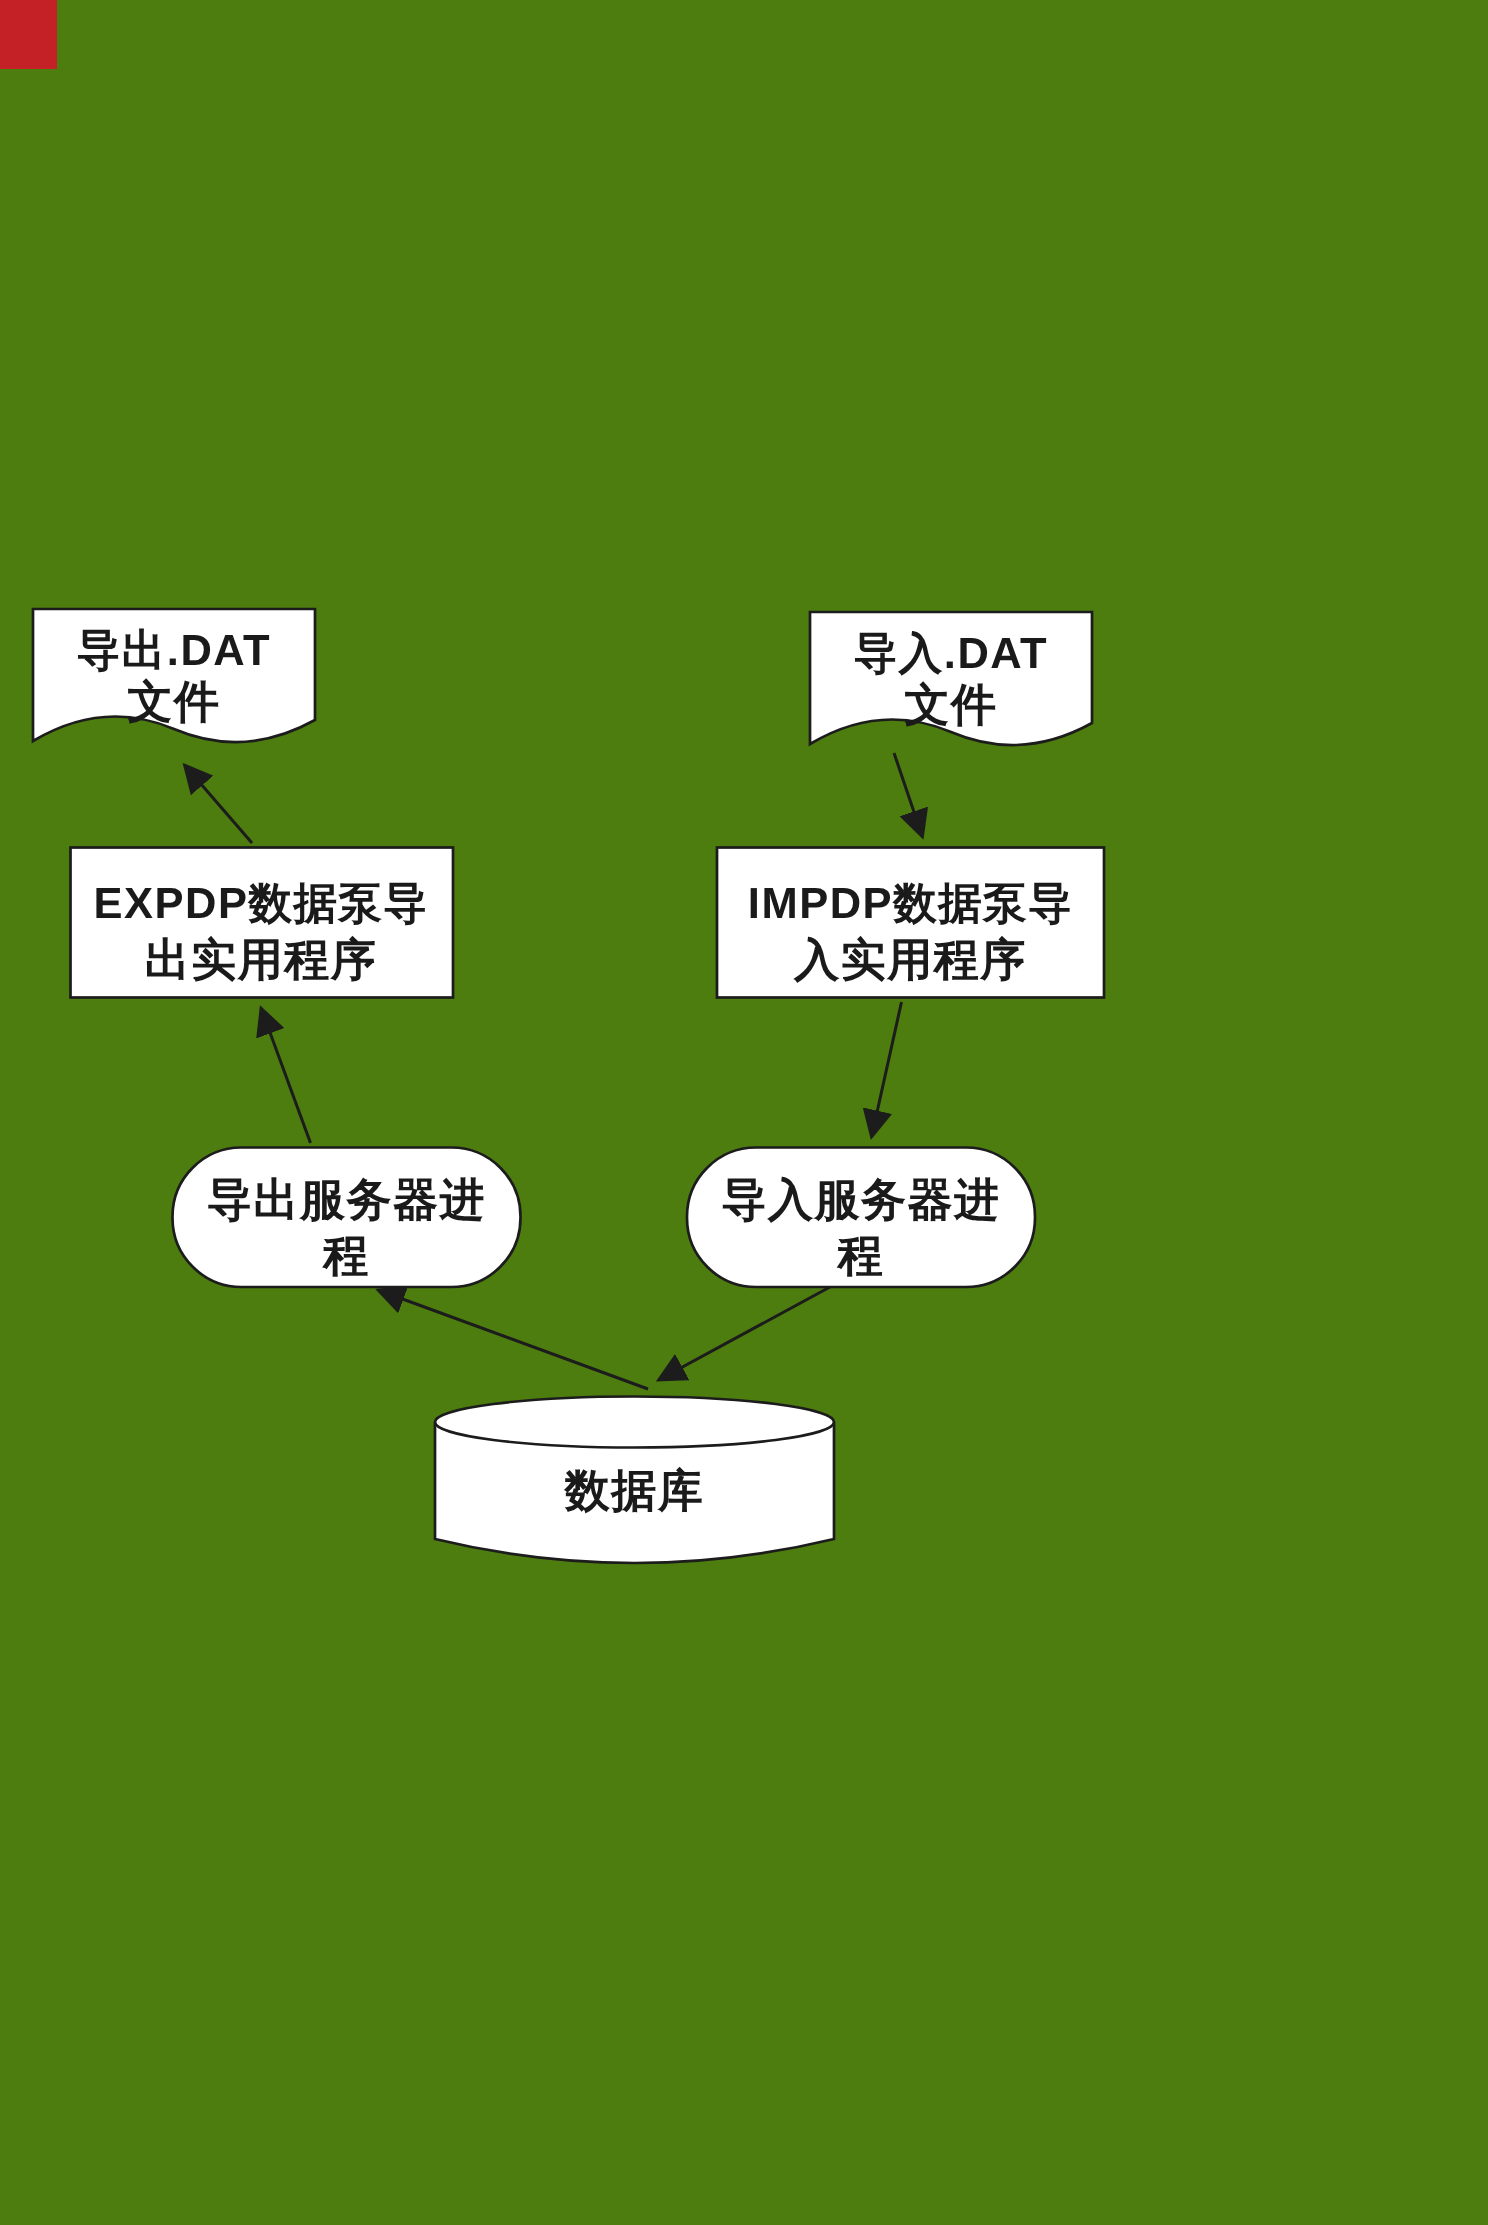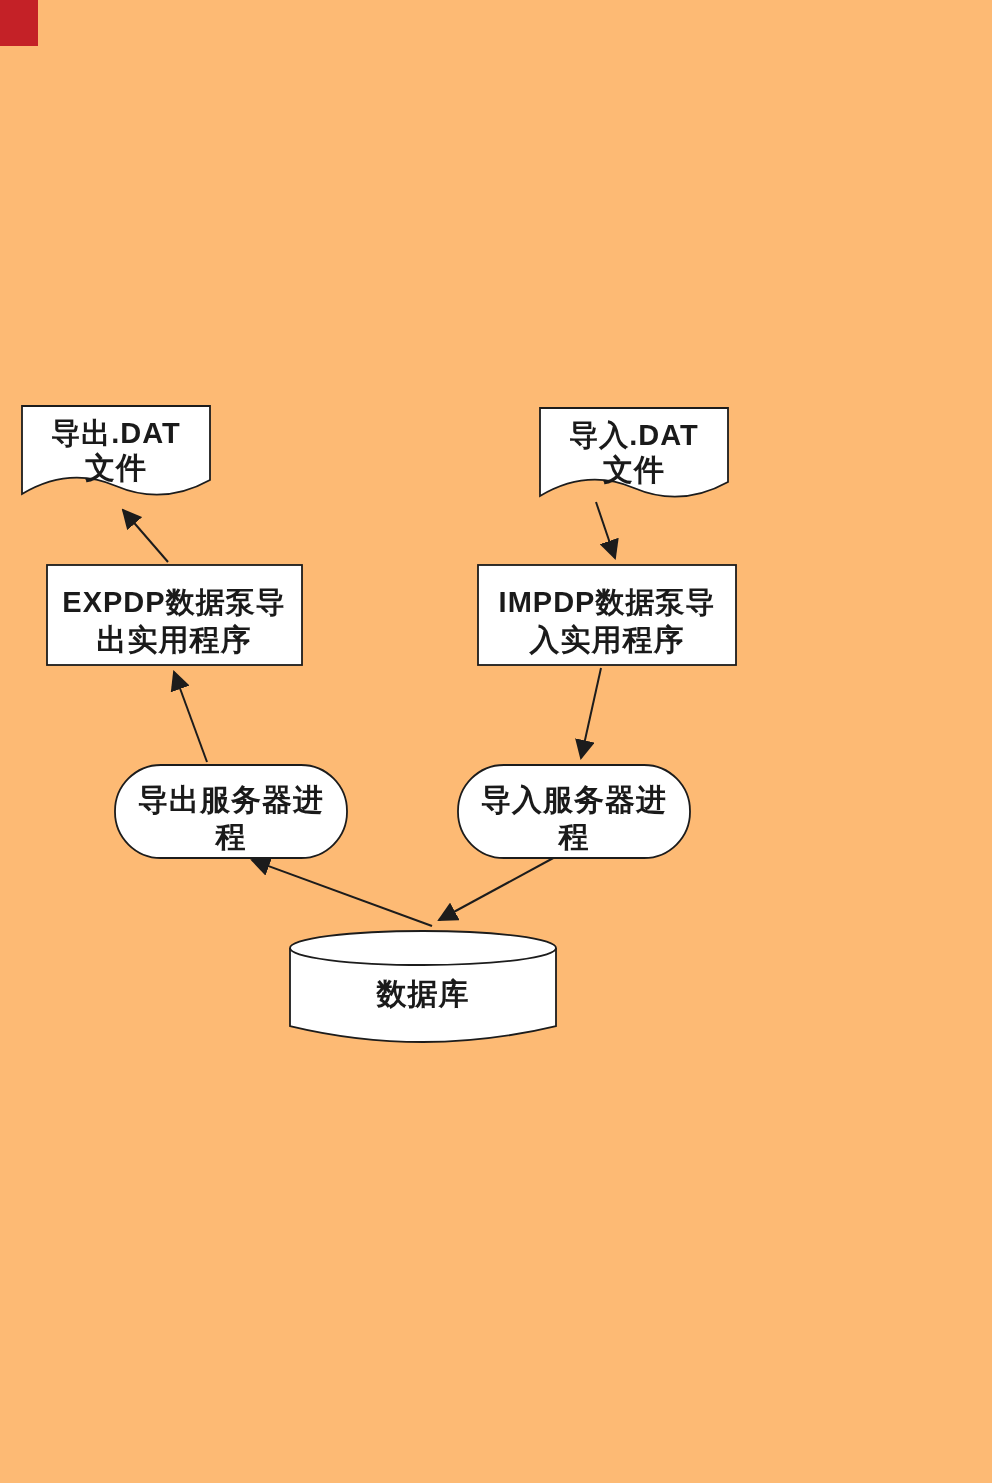--- a/index.html
+++ b/index.html
@@ -4,21 +4,21 @@
 <style>
   html, body {
     margin: 0;
     padding: 0;
     background: #ffffff;
   }
   .page {
     position: relative;
     width: 992px;
     height: 1483px;
-    background: #fdba74;
+    background: #4d7c0f;
     overflow: hidden;
     font-family: "Liberation Sans", "DejaVu Sans", sans-serif;
   }
   svg.diagram {
     position: absolute;
     left: 0;
     top: 0;
   }
   .node-shape {
     fill: #ffffff;

